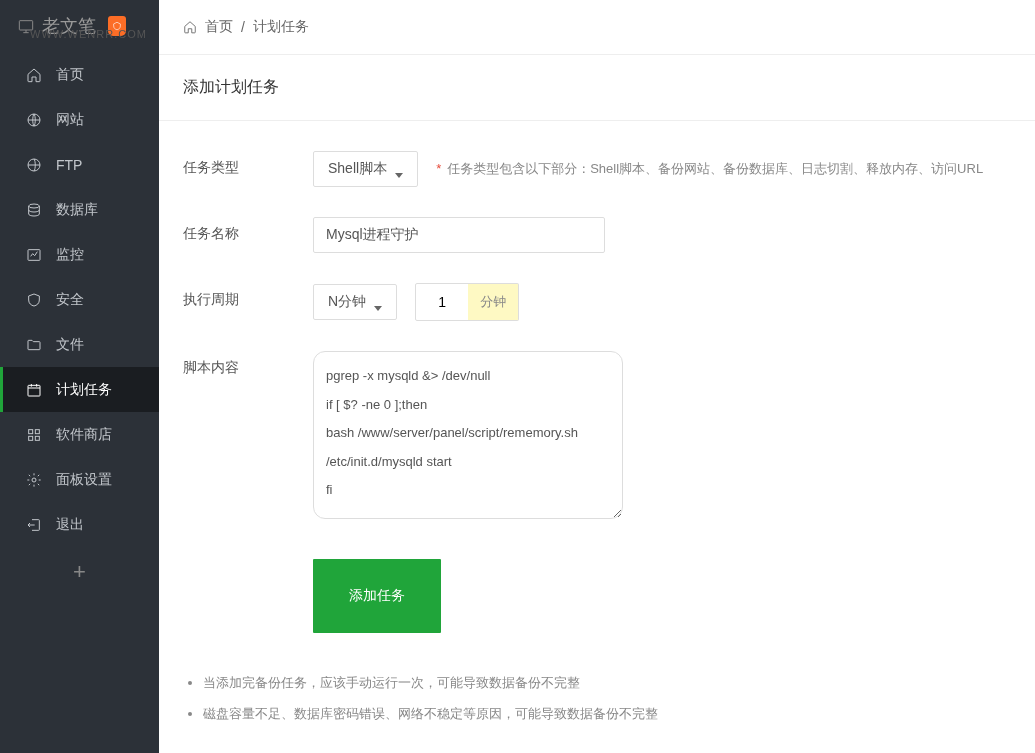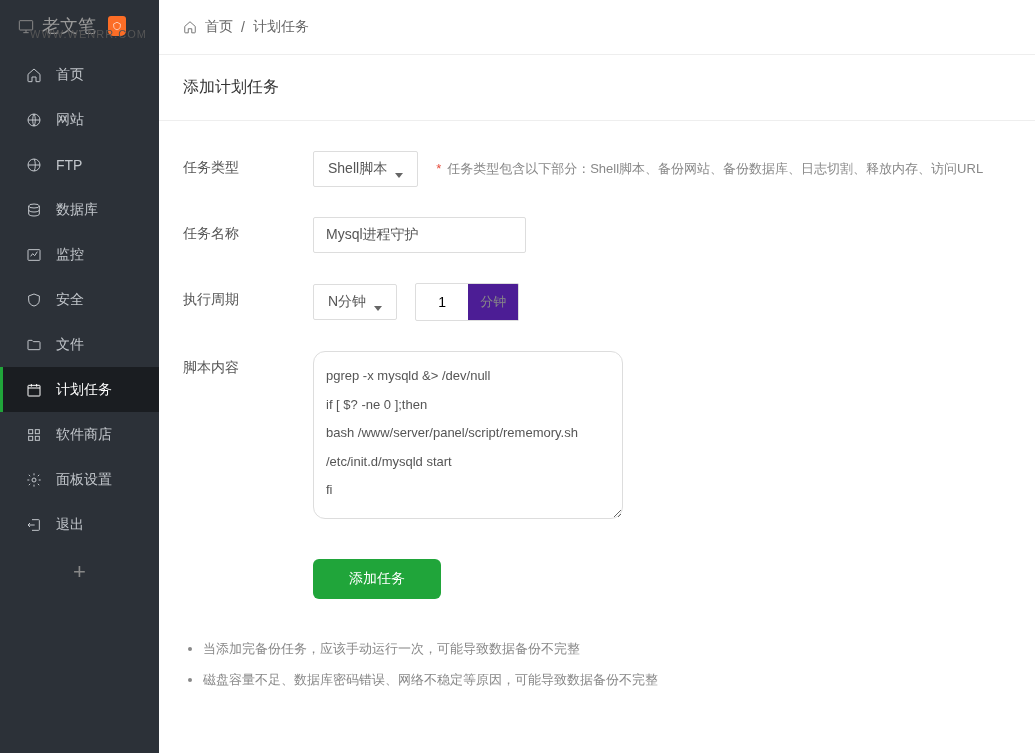--- a/index.html
+++ b/index.html
@@ -33,28 +33,28 @@
     .form-row { display: flex; align-items: flex-start; margin-bottom: 30px; }
     .form-label { width: 130px; padding-right: 20px; color: #555; padding-top: 8px; flex-shrink: 0; }
     .form-content { display: flex; align-items: center; gap: 18px; flex-wrap: wrap; }
     
     .select-box { border: 1px solid #ddd; padding: 8px 14px; display: inline-flex; align-items: flex-end; gap: 8px; cursor: pointer; background: #fff; color: #555; border-radius: 2px; }
     .caret { width: 0; height: 0; border-left: 4px solid transparent; border-right: 4px solid transparent; border-top: 5px solid #666; }
     
     .hint { color: #888; font-size: 13px; }
     .hint .req { color: #e74c3c; margin-right: 6px; }
     
-    .text-input { border: 1px solid #ddd; padding: 9px 12px; width: 213px; font-size: 14px; color: #555; border-radius: 2px; }
+    .text-input { border: 1px solid #ddd; padding: 9px 12px; width: 292px; font-size: 14px; color: #555; border-radius: 2px; }
     .num-input { border: 1px solid #ddd; padding: 9px 0; width: 54px; text-align: center; font-size: 14px; border-radius: 2px 0 0 2px; }
-    .unit-label { border: 1px solid #ddd; border-left: none; padding: 9px 12px; background: #4c1d95; color: #888; font-size: 13px; border-radius: 0 2px 2px 0; margin-left: -1px; }
+    .unit-label { border: 1px solid #ddd; border-left: none; padding: 9px 12px; background: #fef9c3; color: #888; font-size: 13px; border-radius: 0 2px 2px 0; margin-left: -1px; }
     .num-group { display: inline-flex; }
     
     .textarea-box { border: 1px solid #ddd; width: 310px; min-height: 168px; padding: 10px 12px; font-size: 13px; line-height: 2.2; color: #555; resize: both; overflow: auto; font-family: inherit; border-radius: 12px; }
     
-    .submit-btn { background: #20a53a; color: #fff; border: none; padding: 11px 36px; font-size: 14px; cursor: pointer; border-radius: 6px; }
+    .submit-btn { background: #20a53a; color: #fff; border: none; padding: 28px 36px; font-size: 14px; cursor: pointer; border-radius: 1px; }
     .submit-row { padding-left: 130px; margin-top: 40px; }
     
     .notes { padding: 30px 24px 0 24px; }
     .notes ul { list-style: disc; padding-left: 20px; color: #888; }
     .notes li { margin-bottom: 10px; font-size: 13px; line-height: 1.6; }
     
     
     svg { stroke: currentColor; fill: none; stroke-width: 1.5; }
   </style>
 </head>

